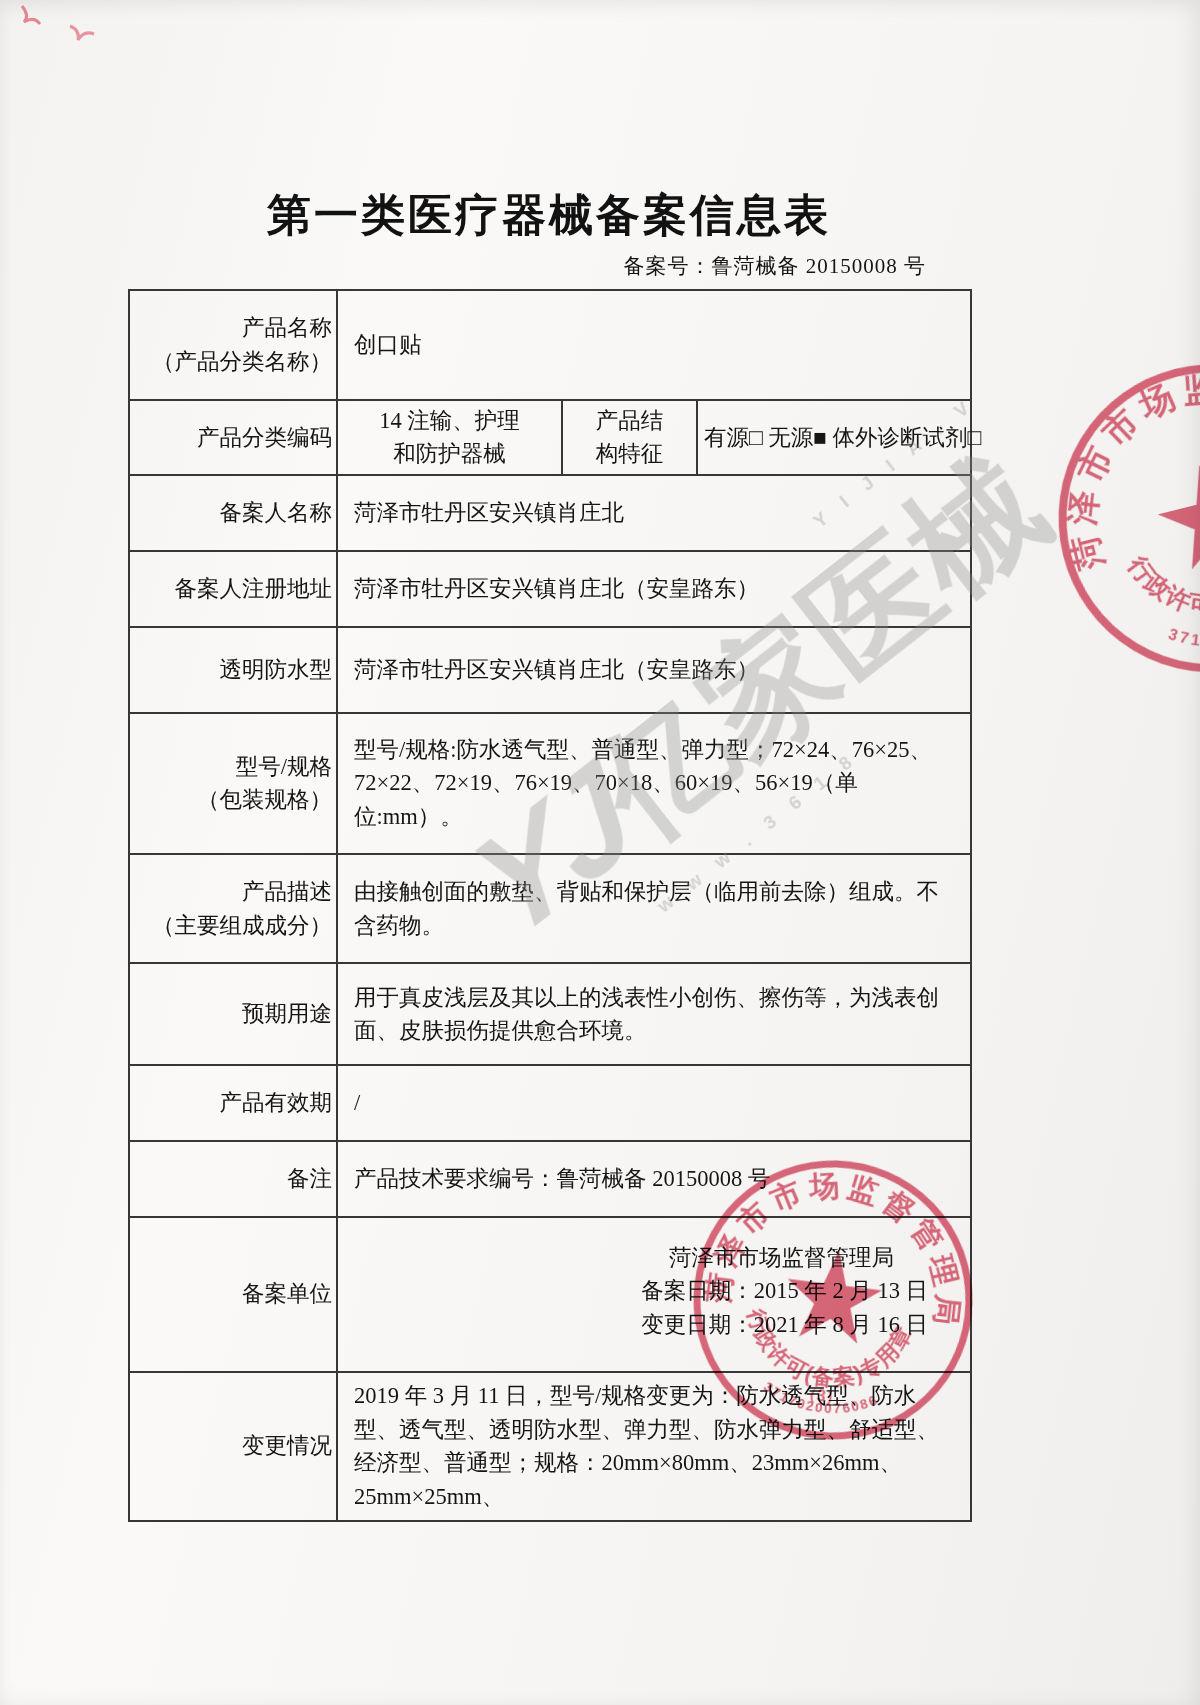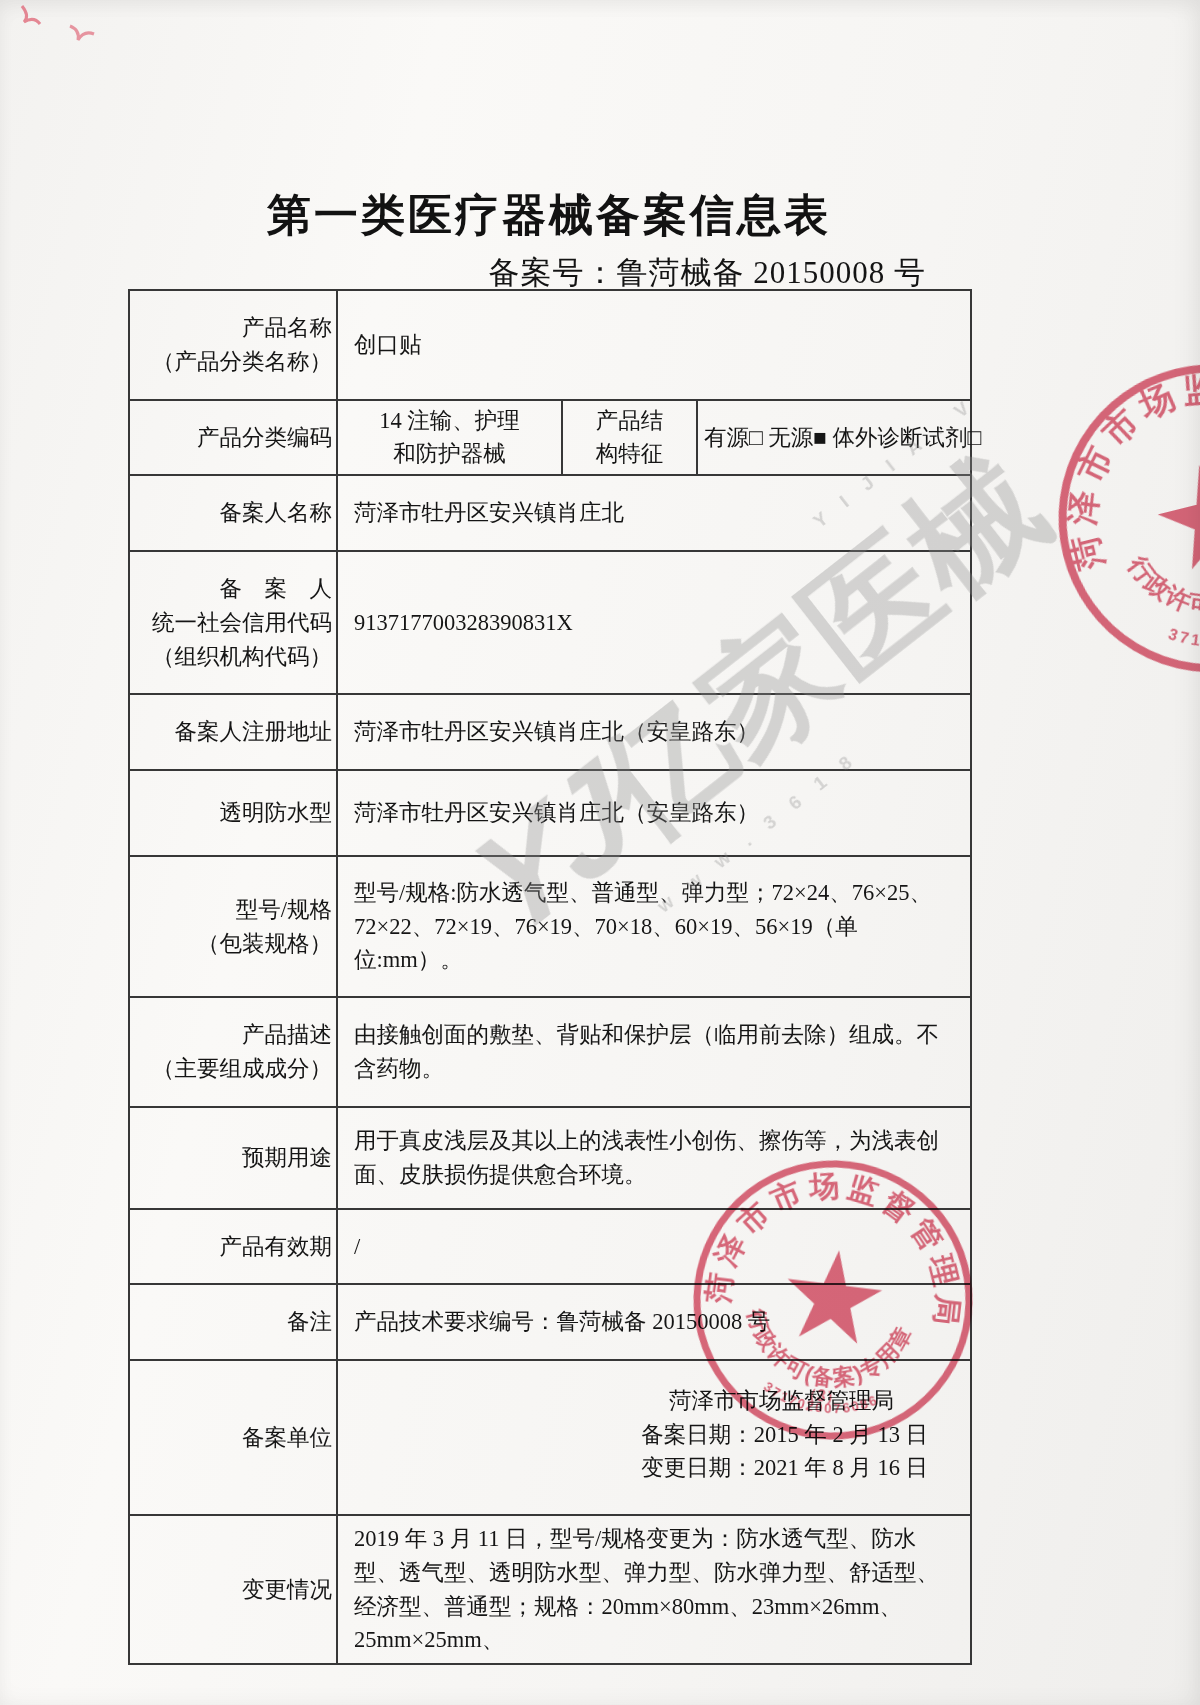--- a/index.html
+++ b/index.html
@@ -15,21 +15,21 @@
     color:#161616;
   }
   .title{
     position:absolute;left:128px;top:186px;width:842px;
     text-align:center;font-size:44px;font-weight:bold;letter-spacing:3px;
     font-family:"Liberation Sans","DejaVu Sans",sans-serif;color:#121212;
   }
   .reg-no{
     position:absolute;left:128px;top:252px;width:842px;
     text-align:right;padding-right:44px;box-sizing:border-box;
-    font-size:31px;letter-spacing:1px;color:#141414;
+    font-size:21px;letter-spacing:1px;color:#141414;
   }
   table.form{
     position:absolute;left:128px;top:289px;width:842px;
     border-collapse:collapse;table-layout:fixed;z-index:2;
   }
   table.form td{
     border:2px solid #373737;font-size:22.5px;color:#151515;
     vertical-align:middle;line-height:1.5;
   }
   td.lab{
@@ -95,26 +95,20 @@
       <td class="pre">产品结
 构特征</td>
       <td class="opts">有源□  无源■  体外诊断试剂□</td>
     </tr>
 
     <tr style="height:72px">
       <td class="lab">备案人名称</td>
       <td class="val" colspan="3">菏泽市牡丹区安兴镇肖庄北</td>
     </tr>
 
-    <tr style="height:108px">
-      <td class="lab">备　案　人
-统一社会信用代码
-（组织机构代码）</td>
-      <td class="val" colspan="3">913717700328390831X</td>
-    </tr>
 
     <tr style="height:54px">
       <td class="lab">备案人注册地址</td>
       <td class="val" colspan="3">菏泽市牡丹区安兴镇肖庄北（安皇路东）</td>
     </tr>
 
     <tr style="height:86px">
       <td class="lab">透明防水型</td>
       <td class="val" colspan="3">菏泽市牡丹区安兴镇肖庄北（安皇路东）</td>
     </tr>

